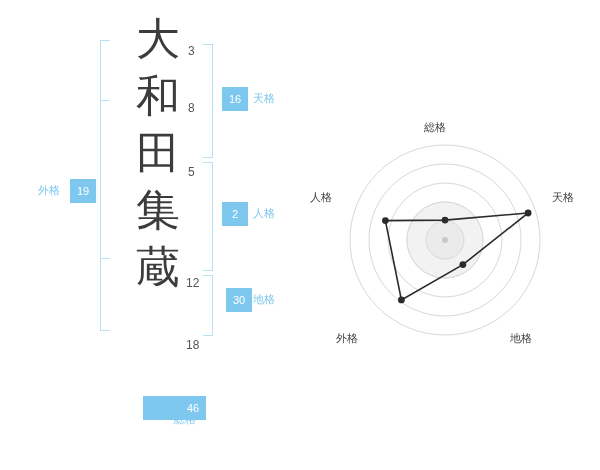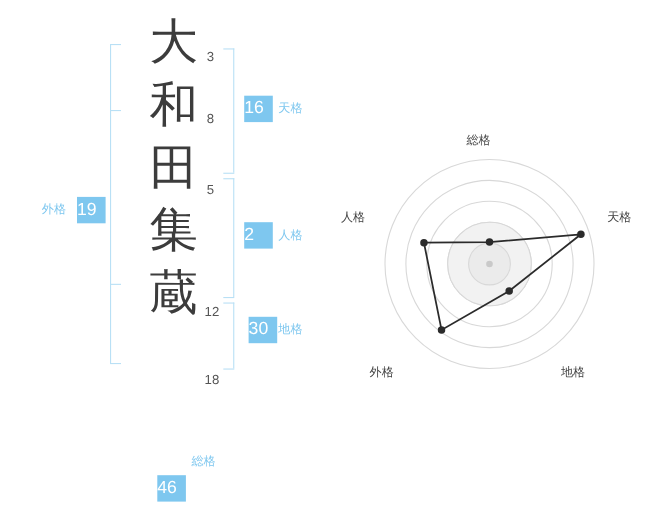--- a/index.html
+++ b/index.html
@@ -48,25 +48,26 @@
     font-size: 12px;
     color: #555555;
     font-family: "Liberation Sans", sans-serif;
   }
 
   
   .badge {
     position: absolute;
     background: #7ec7ef;
     color: #ffffff;
-    font-size: 16px;
+    font-size: 11px;
     font-weight: normal;
     width: 26px;
     height: 24px;
     line-height: 24px;
+    text-align: center;
     font-family: "Liberation Sans", sans-serif;
   }
   .badge-label {
     position: absolute;
     color: #7ec7ef;
     font-size: 11px;
     font-family: "DejaVu Sans", sans-serif;
     line-height: 24px;
   }
 
@@ -137,21 +138,21 @@
 
     <div class="badge" style="left:222px; top:202px;">2</div>
     <div class="badge-label" style="left:253px; top:202px;">人格</div>
 
     <div class="badge" style="left:226px; top:288px;">30</div>
     <div class="badge-label" style="left:253px; top:288px;">地格</div>
 
     <div class="badge-label" style="left:38px; top:179px;">外格</div>
     <div class="badge" style="left:70px; top:179px;">19</div>
 
-    <div class="badge" style="left:143px; top:432px;">46</div>
+    <div class="badge" style="left:143px; top:396px;padding-left:37px;">46</div>
     <div class="badge-label" style="left:174px; top:408px;">総格</div>
   </div>
 
   <div class="radar-panel">
     <svg id="radar-svg" width="300" height="470" viewBox="0 0 300 470">
         <circle cx="145" cy="240" r="95" fill="#ffffff" stroke="#d8d8d8" stroke-width="1"></circle>
         <circle cx="145" cy="240" r="76" fill="none" stroke="#d8d8d8" stroke-width="1"></circle>
         <circle cx="145" cy="240" r="57" fill="none" stroke="#d8d8d8" stroke-width="1"></circle>
         <circle cx="145" cy="240" r="38" fill="none" stroke="#d8d8d8" stroke-width="1"></circle>
         <circle cx="145" cy="240" r="19" fill="none" stroke="#d8d8d8" stroke-width="1"></circle>

